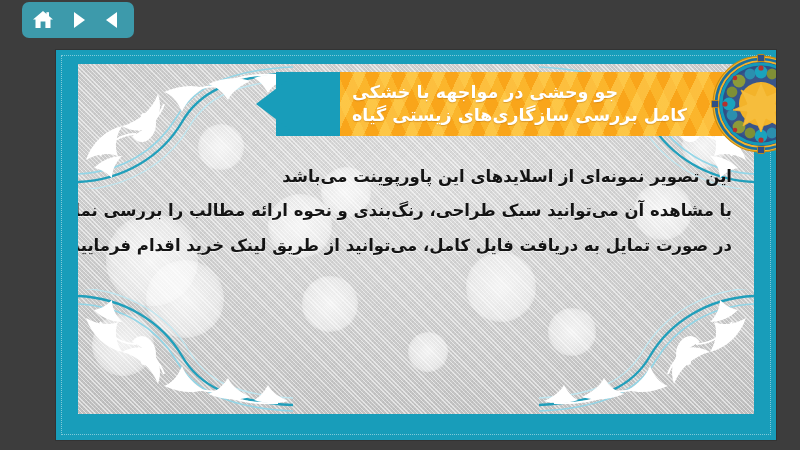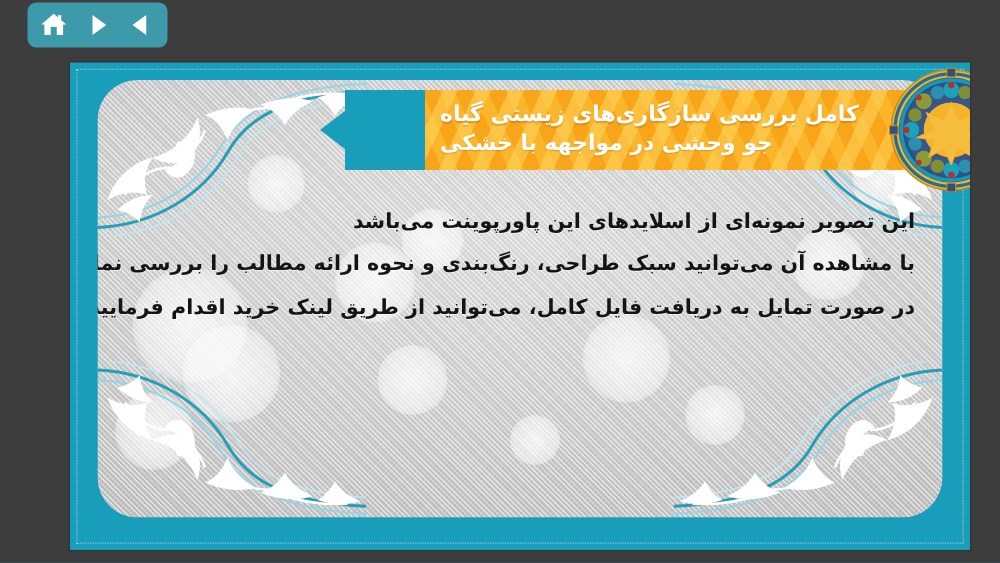--- a/index.html
+++ b/index.html
@@ -73,21 +73,20 @@
     position: absolute;
     left: 22px;
     top: 14px;
     right: 22px;
     bottom: 26px;
     background:
       repeating-linear-gradient(45deg, rgba(255,255,255,0.55) 0 1px, rgba(0,0,0,0.0) 1px 3px),
       repeating-linear-gradient(-45deg, rgba(0,0,0,0.035) 0 1px, rgba(0,0,0,0) 1px 3px),
       radial-gradient(ellipse 120% 90% at 50% 35%, #dcdcdc 0%, #c9c9c9 55%, #b9b9b9 100%);
     overflow: hidden;
-    border-radius: 32px;
   }
 
   
   .bokeh {
     position: absolute;
     border-radius: 50%;
     background: radial-gradient(circle at 50% 50%, rgba(255,255,255,0.78) 0%, rgba(255,255,255,0.50) 62%, rgba(255,255,255,0.12) 82%, rgba(255,255,255,0) 100%);
     pointer-events: none;
   }
 
@@ -355,22 +354,22 @@
         <div class="body-line">در صورت تمایل به دریافت فایل کامل، می‌توانید از طریق لینک خرید اقدام فرمایید</div>
       </div>
 
     </div>
 
     <div class="banner-wrap">
       <div class="banner-arrow-tail"></div>
       <div class="banner-arrow"></div>
 
       <div class="banner">
+        <div class="banner-line">جو وحشی در مواجهه با خشکی</div>
         <div class="banner-line">کامل بررسی سازگاری‌های زیستی گیاه</div>
-        <div class="banner-line">جو وحشی در مواجهه با خشکی</div>
       </div>
 
       <svg class="medallion" viewBox="0 0 100 100">
         <defs>
           <clipPath id="medclip">
               <circle cx="50" cy="50" r="48"></circle>
             </clipPath>
         </defs>
         <circle cx="50" cy="50" r="48" fill="#f3b32a" stroke="#c98b10" stroke-width="1.2"></circle>
         <circle cx="50" cy="50" r="45" fill="none" stroke="#1c6f9e" stroke-width="2.6"></circle>

